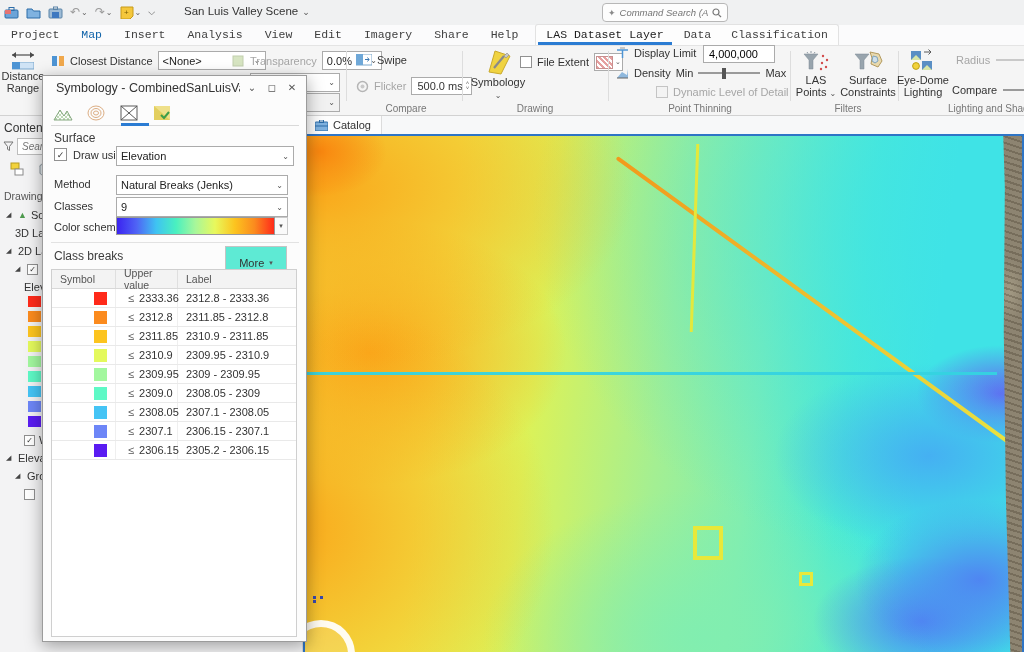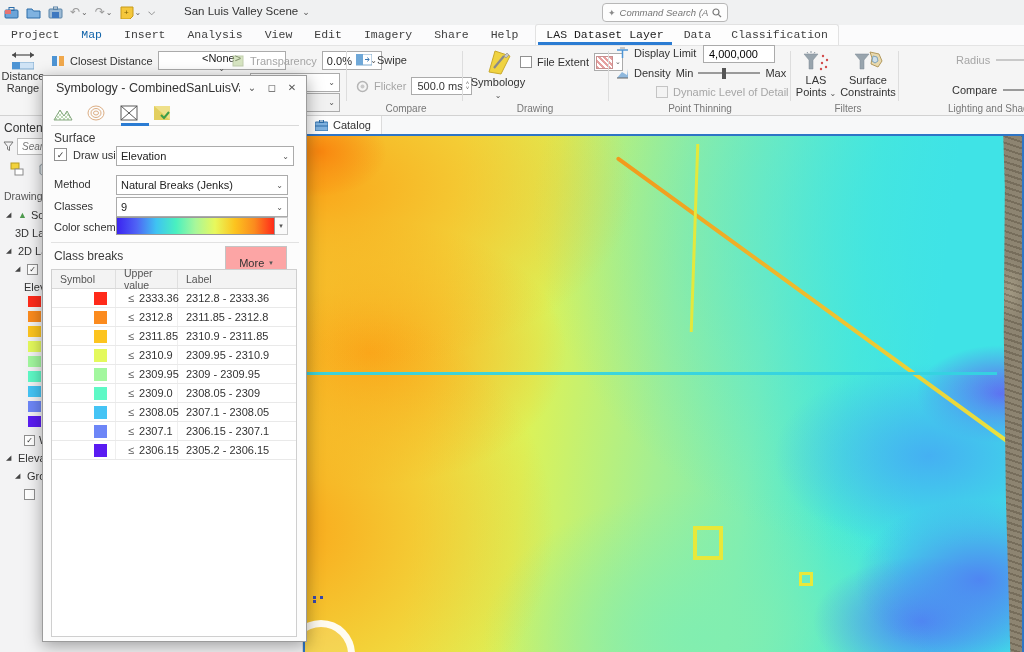--- a/index.html
+++ b/index.html
@@ -107,21 +107,21 @@
   #pane-active-underline { left:78px; top:47px; width:28px; height:3px; background:#2b7cd3; }
   #pane-section-title { left:11px; top:55px; font-size:12px; color:#3c3c3c; }
   .prow { position:absolute; left:11px; display:flex; align-items:center; }
   .plabel { font-size:11px; color:#333; }
   .pane-combo { position:absolute; height:20px; }
   #color-scheme-wrap { position:absolute; left:73px; top:141px; width:172px; height:18px; display:flex; }
   #color-scheme-bar { flex:1; border:1px solid #9a9a9a; }
   #color-scheme-drop { width:13px; display:flex; align-items:center; justify-content:center; font-size:7px; color:#555; border:1px solid #c9c9c9; border-left:none; background:#fafafa; }
   #pane-sep { left:8px; top:166px; width:248px; height:1px; background:#e2e2e2; }
   #class-breaks-label { left:11px; top:173px; font-size:12px; color:#3c3c3c; }
-  #more-btn { left:182px; top:170px; width:62px; height:33px; border:1px solid #c4c4c4; background:#fca5a5; display:flex; align-items:center; justify-content:center; gap:5px; font-size:11px; color:#333; }
+  #more-btn { left:182px; top:170px; width:62px; height:33px; border:1px solid #c4c4c4; background:#5eead4; display:flex; align-items:center; justify-content:center; gap:5px; font-size:11px; color:#333; }
   #more-btn .car { font-size:7px; color:#555; }
   #cb-grid { left:8px; top:193px; width:246px; height:368px; border:1px solid #cfcfcf; background:#fff; }
   #cb-header { display:flex; height:19px; background:#f3f3f3; border-bottom:1px solid #d8d8d8; font-size:10.5px; color:#555; }
   #cb-header div { display:flex; align-items:center; padding-left:8px; border-right:1px solid #dfdfdf; }
   .cb-row { display:flex; height:19px; border-bottom:1px solid #e9e9e9; font-size:11px; color:#333; }
   .cb-row div { display:flex; align-items:center; border-right:1px solid #efefef; }
   .col1 { width:64px; } .col2 { width:62px; } .col3 { flex:1; border-right:none !important; }
   .cb-swatch { width:13px; height:13px; margin-left:42px; }
   .cb-lte { margin-left:12px; color:#555; margin-right:5px; }
   .cb-label-cell { padding-left:8px; }
@@ -207,21 +207,21 @@
       </svg>
     <span>Distance Range</span>
   </div>
 
   <div class="abs" style="left:52px; top:5px; display:flex; align-items:center; gap:5px;">
     <svg width="13" height="12">
         <rect x="0" y="1" width="5" height="10" fill="#4d94d4"></rect>
         <rect x="7" y="1" width="5" height="10" fill="#f0a84c"></rect>
       </svg>
     <span class="rlabel">Closest Distance</span>
-    <div class="combo" style="width:128px;flex-direction:column;">
+    <div class="combo" style="width:108px;">
         <span>&lt;None&gt;</span>
         <span class="car">⌄</span>
       </div>
   </div>
 
   <div class="abs" style="left:232px; top:5px; display:flex; align-items:center; gap:5px;">
     <svg width="13" height="12">
         <rect x="1" y="1" width="10" height="10" fill="#bdd49a" opacity=".6" stroke="#9ab07a"></rect>
       </svg>
     <span class="rlabel dis">Transparency</span>
@@ -339,20 +339,32 @@
       <path d="M18 4 l9 2 3 7 -4 6 -7 -3 1 -6 Z" fill="#e8d9ae" stroke="#b39a5e"></path>
       <path d="M21 8 l4 1 1 4 -3 2 -3 -2 Z" fill="#cfe0ea" stroke="#7fa3bb"></path>
     </svg>
     <span>Surface</span>
     <span>Constraints</span>
   </div>
   <div class="grouplabel" style="left:800px; width:96px;">Filters</div>
 
   <div class="gsep" style="left:898px;"></div>
 
+  <div class="bigbtn" style="left:894px; top:2px; width:58px;">
+    <svg width="26" height="26">
+      <rect x="1" y="3" width="10" height="9" fill="#5a8fc4"></rect>
+        <path d="M1 12 l5 -5 5 5 Z" fill="#d8e6a8"></path>
+      <rect x="12" y="13" width="10" height="9" fill="#5a8fc4"></rect>
+        <path d="M12 22 l5 -5 5 5 Z" fill="#d8e6a8"></path>
+      <circle cx="6" cy="18" r="3.4" fill="#f2d23c" stroke="#bfa218"></circle>
+      <path d="M14 4 l7 0 -2.5 -2.5 M21 4 l-2.5 2.5" stroke="#5a5a5a" fill="none"></path>
+    </svg>
+    <span>Eye-Dome</span>
+    <span>Lighting</span>
+  </div>
   <div class="abs" style="left:956px; top:8px; display:flex; align-items:center; gap:6px;">
     <span class="rlabel dis">Radius</span>
     <span class="slider dis" style="width:70px;">
         <span class="track"></span>
       </span>
   </div>
   <div class="abs" style="left:952px; top:38px; display:flex; align-items:center; gap:6px;">
     <span class="rlabel">Compare</span>
     <span class="slider" style="width:70px;">
         <span class="track"></span>

